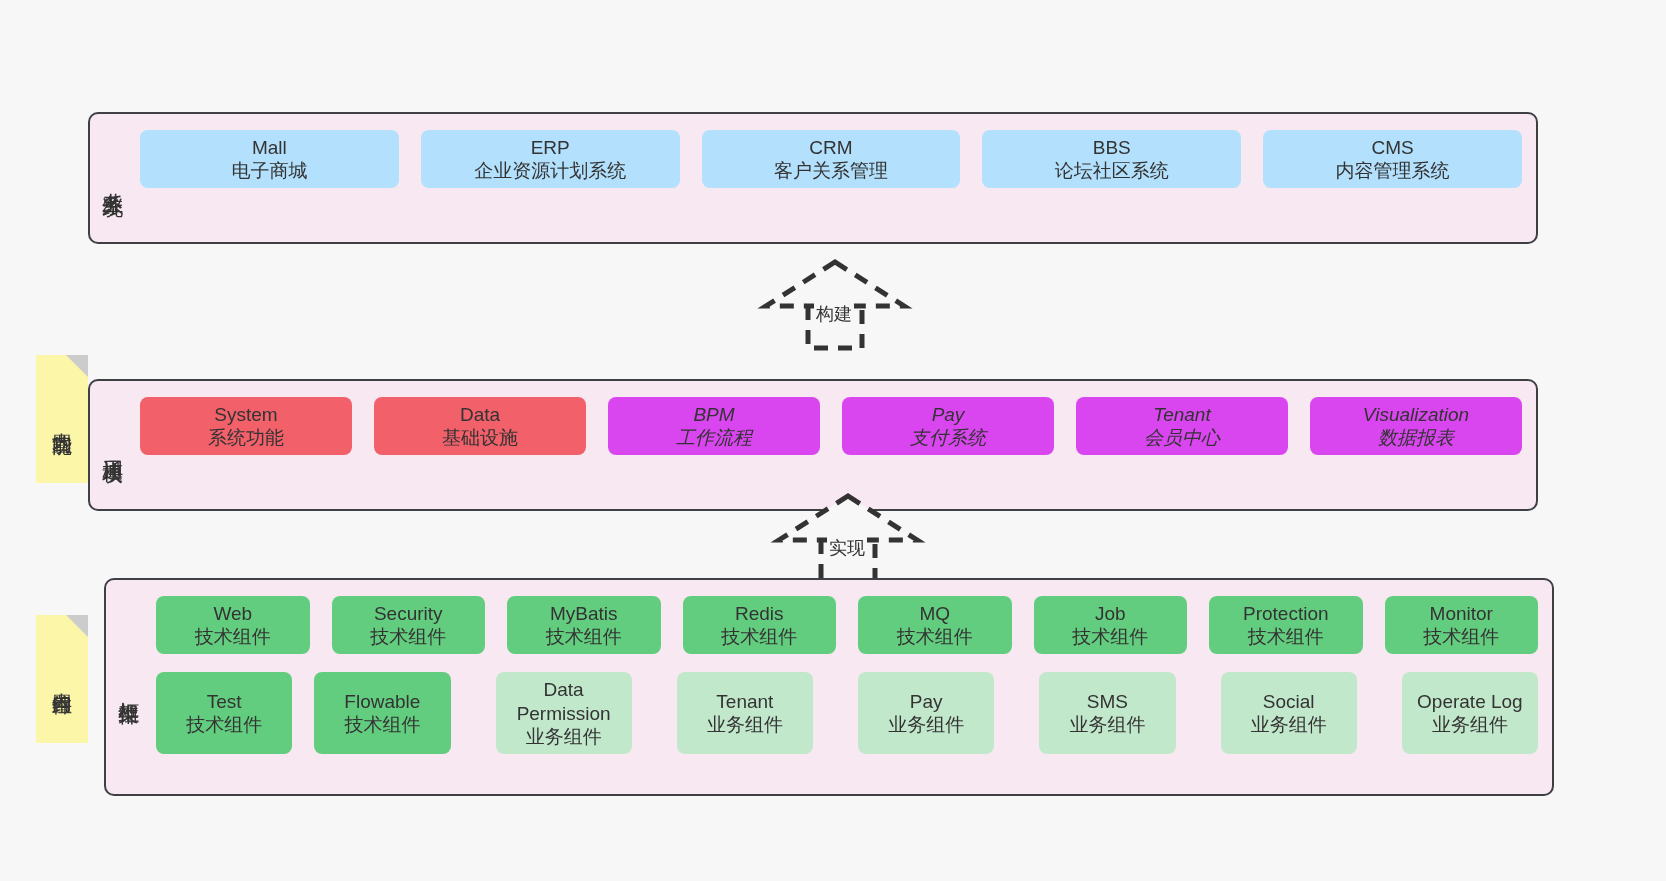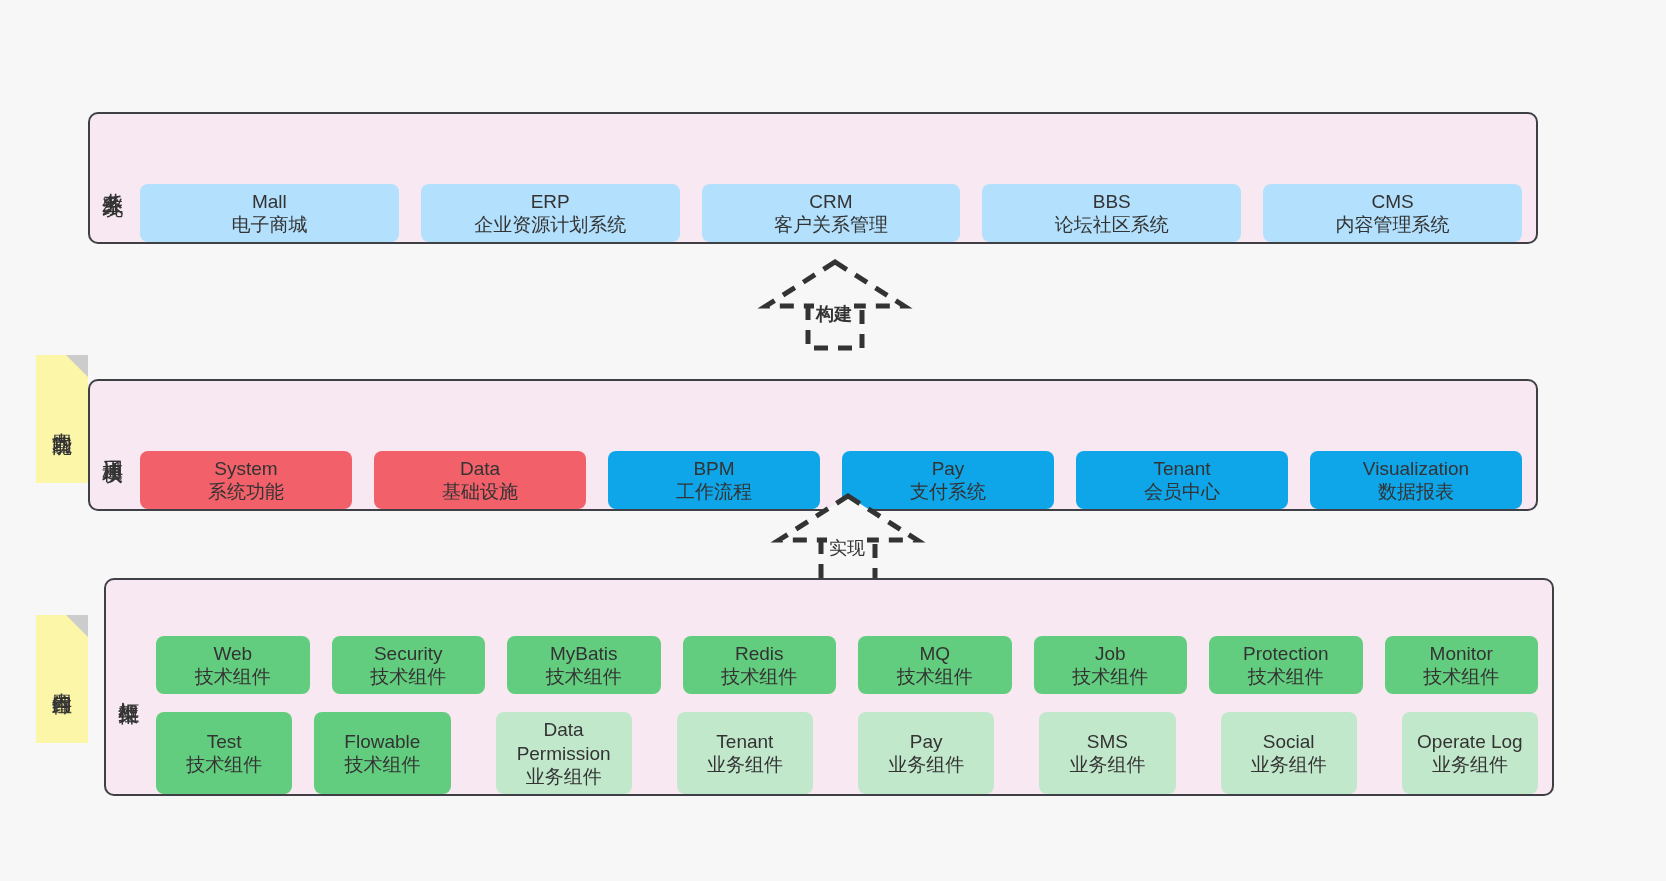--- a/index.html
+++ b/index.html
@@ -40,23 +40,23 @@
     line-height: 1.12;
     color: #333333;
     writing-mode: vertical-rl;
     letter-spacing: 1px;
     user-select: none;
   }
   .layer-body {
     flex: 1 1 auto;
     display: flex;
     flex-direction: column;
-    justify-content: flex-end;
+    justify-content: flex-start;
     gap: 18px;
-    padding: 8px 14px 0 4px;
+    padding: 16px 14px 0 4px;
   }
   .row {
     display: flex;
     gap: 22px;
   }
   .cell {
     flex: 1 1 0;
     border-radius: 8px;
     display: flex;
     flex-direction: column;
@@ -69,21 +69,21 @@
     padding: 6px 4px;
     box-sizing: border-box;
     user-select: none;
   }
   .cell .en { display: block; }
   .cell .cn { display: block; }
 
   
   .c-blue       { background: #b3e0fc; }
   .c-red        { background: #f2606a; }
-  .c-pink       { background: #0ea5e9; }
+  .c-pink       { background: #d946ef; font-style: italic; }
   .c-green      { background: #63cd7f; }
   .c-lightgreen { background: #c2e8cc; margin-left: 23px; }
 
   
   .note {
     position: absolute;
     background: #fcf7a8;
     width: 52px;
     box-sizing: border-box;
     display: flex;
@@ -152,21 +152,21 @@
         </div>
       </div>
     </div>
   </div>
 
   <div class="connector" style="left:760px; top:258px; width:150px; height:92px;">
     <svg width="150" height="92" viewBox="0 0 150 92">
       <path d="M 75 4 L 144 48 L 6 48 Z" fill="#f7f7f7" stroke="#333333" stroke-width="5" stroke-dasharray="14,10" stroke-linejoin="miter"></path>
       <path d="M 48 48 L 48 90 L 102 90 L 102 48" fill="none" stroke="#333333" stroke-width="5" stroke-dasharray="14,10"></path>
     </svg>
-    <span class="conn-label" style="left:54px; top:44px;font-weight:bold;">构建</span>
+    <span class="conn-label" style="left:54px; top:44px;">构建</span>
   </div>
 
   <div class="note" style="left:36px; top:355px; height:128px;">
     <span class="fold"></span>
     <span>内置功能</span>
   </div>
   <div class="layer" id="layer-common" style="left:88px; top:347px; width:1450px; height:132px;margin-top:32px;">
     <div class="layer-title">通用模块</div>
     <div class="layer-body">
       <div class="row">

